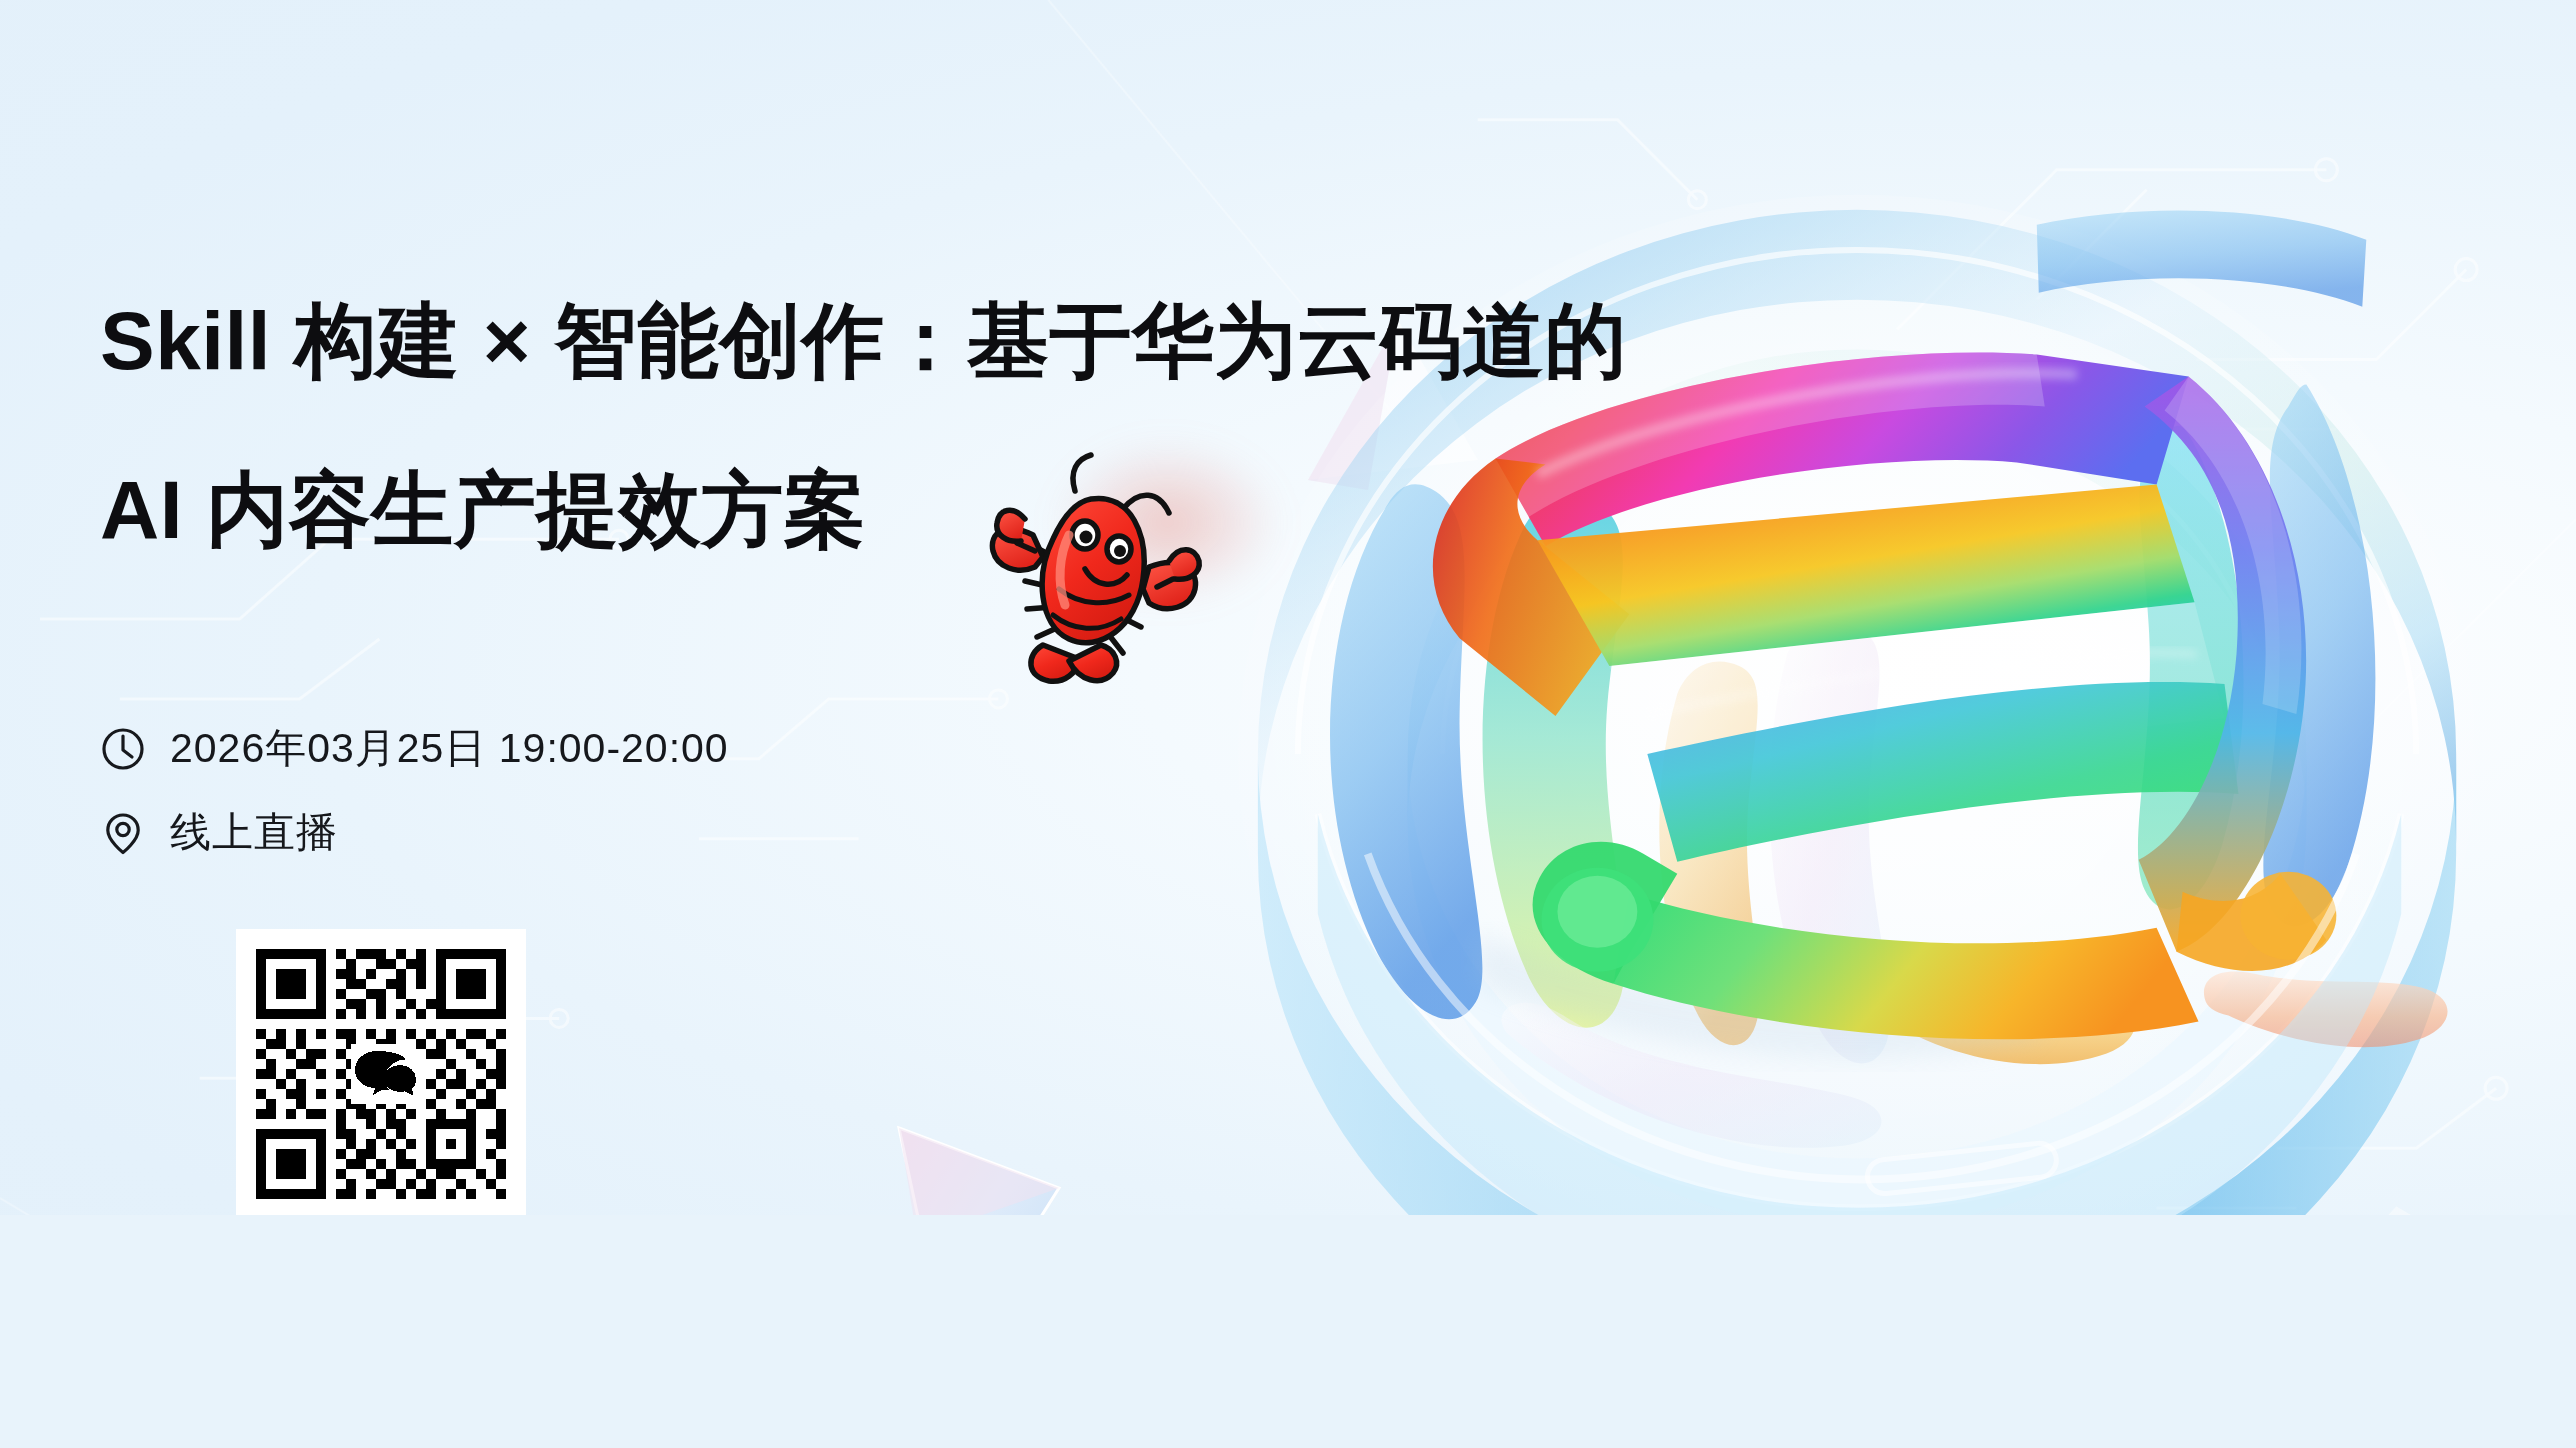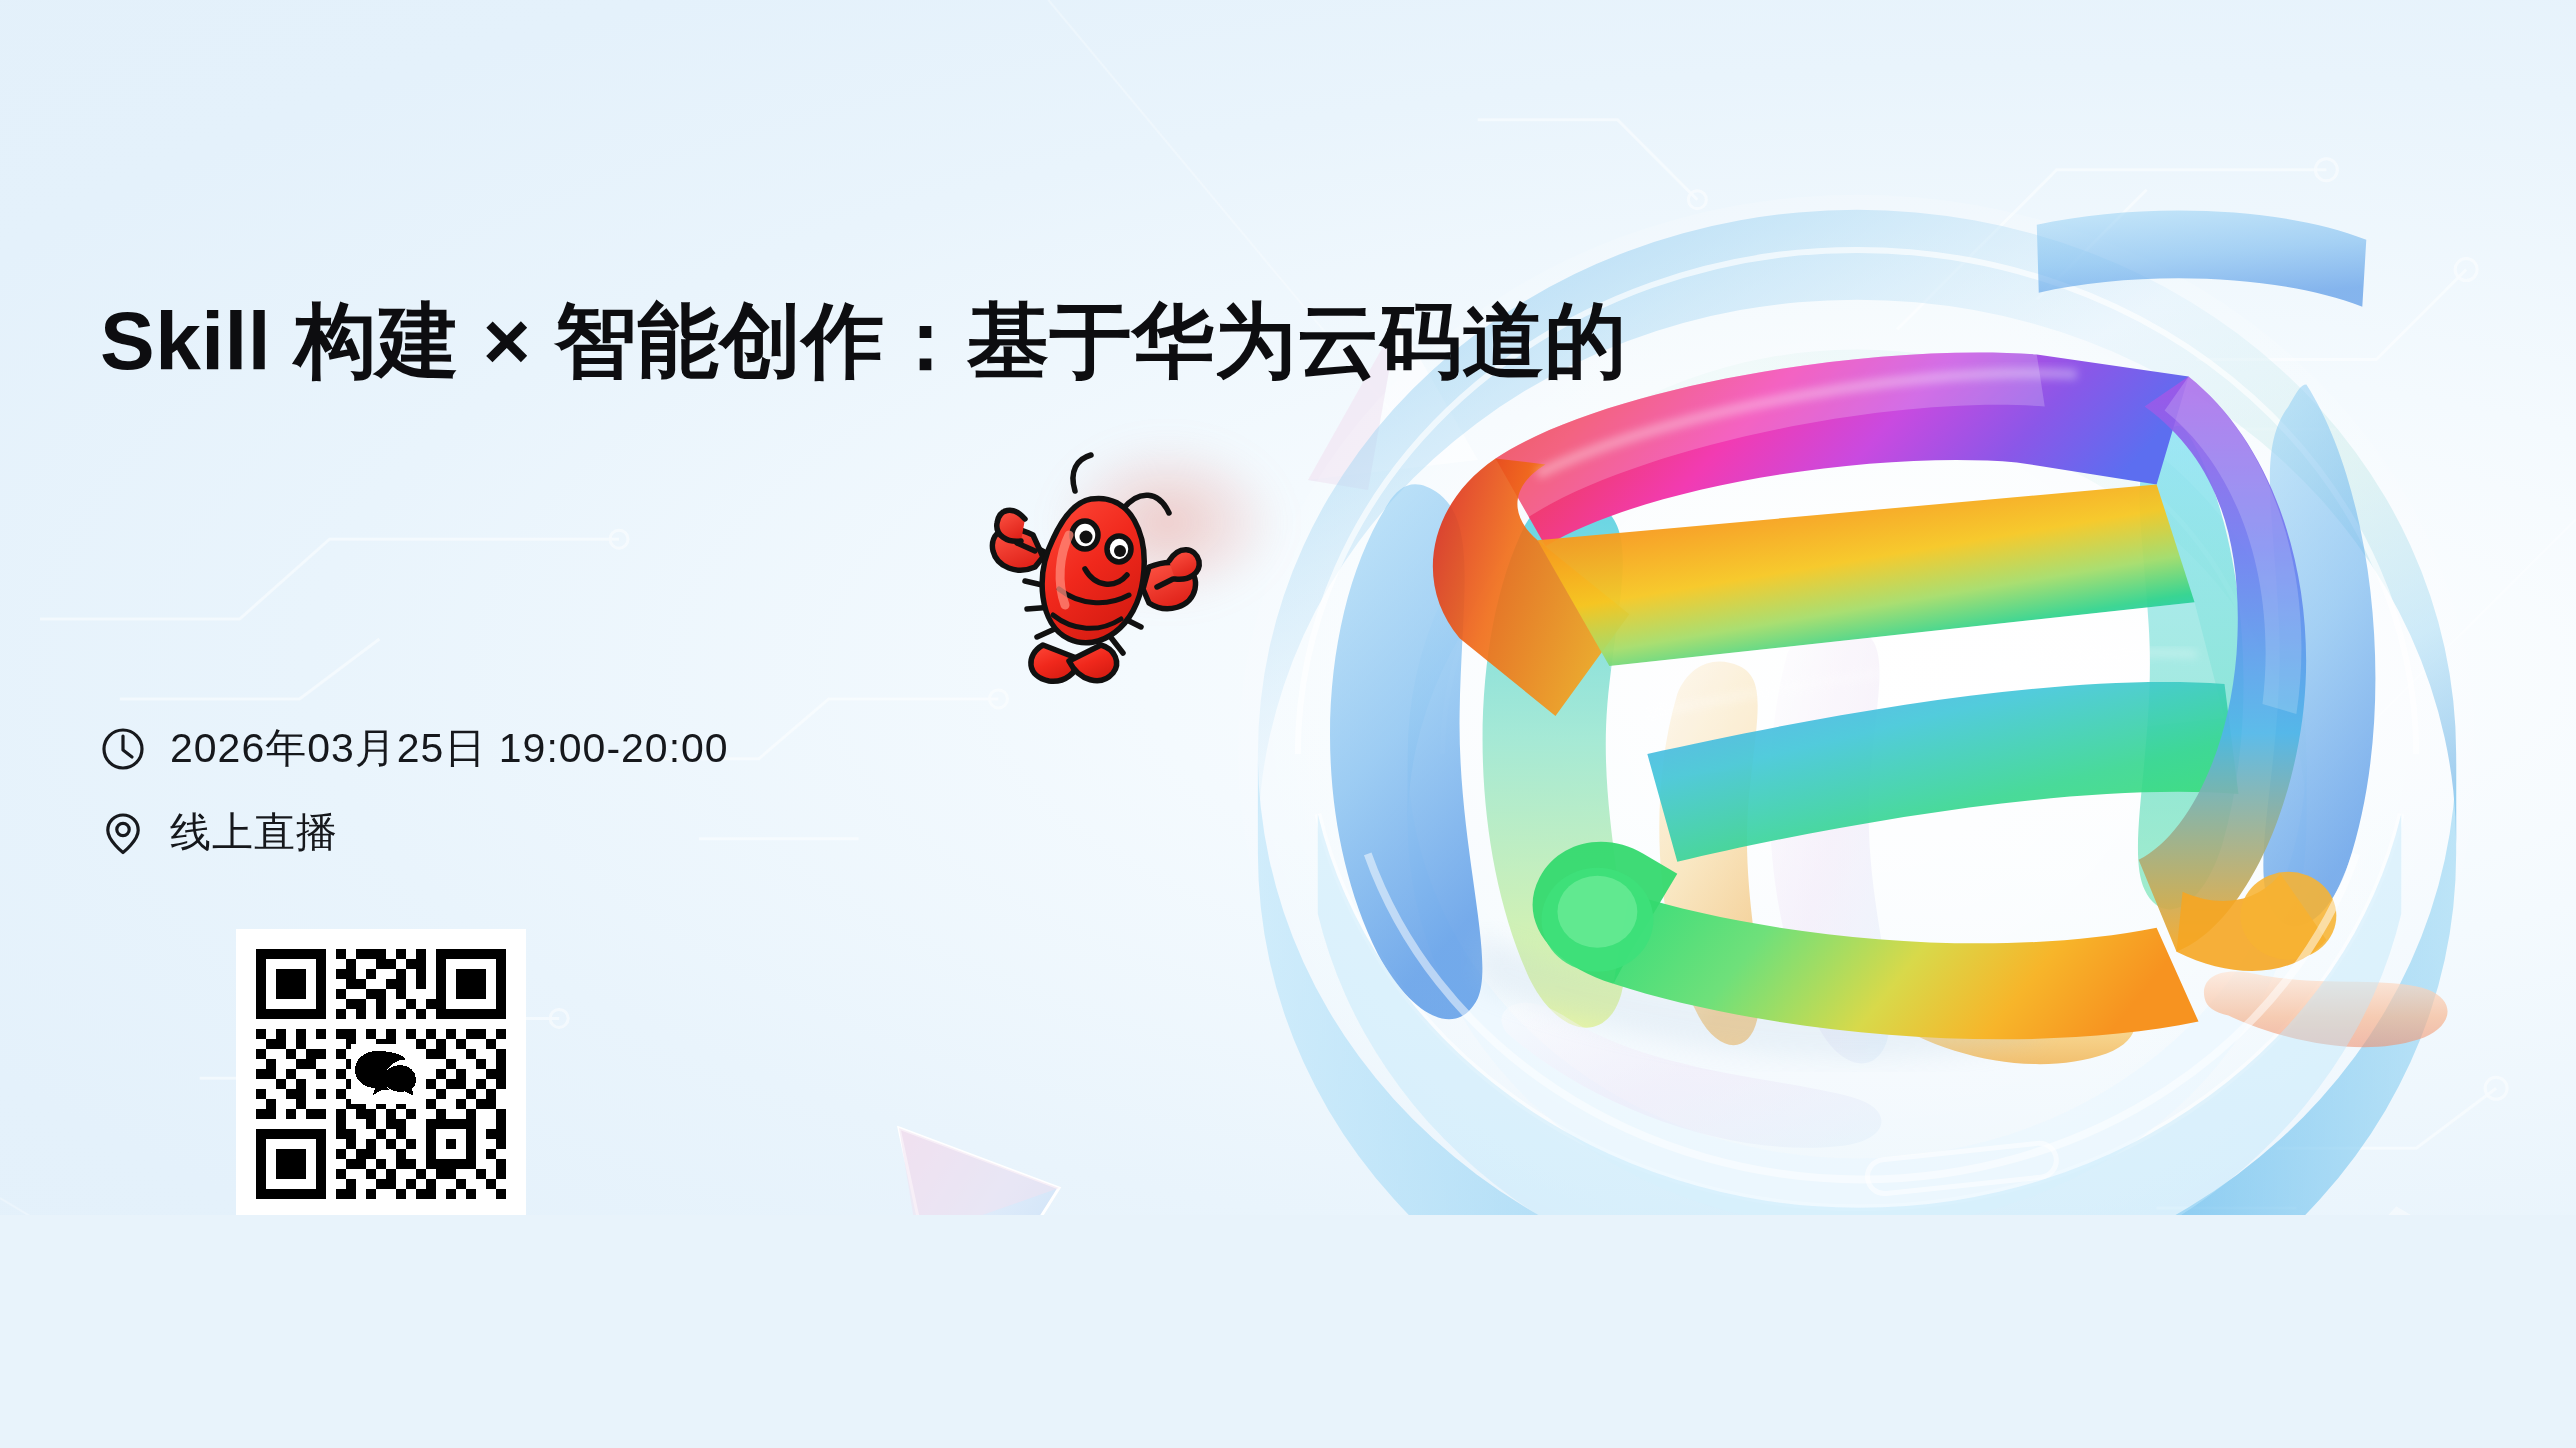--- a/index.html
+++ b/index.html
@@ -312,20 +312,21 @@
         <rect x="690" y="1098" width="190" height="34" rx="17" fill="none" stroke="#ffffff" stroke-width="5" opacity=".55" transform="rotate(-6 785 1115)"></rect>
       </g>
 
       <path d="M860 170 C960 148 1100 150 1190 185 L1186 252 C1098 218 958 216 862 238 Z" fill="url(#petalBlue)" opacity=".62"></path>
     </svg>
   </div>
 
   <div id="copy">
 
     <div id="title-l1" class="title">Skill 构建 × 智能创作：基于华为云码道的</div>
+    <div id="title-l2" class="title">AI 内容生产提效方案</div>
 
     <div id="meta-time" class="meta-row">
       <svg class="meta-ico" viewBox="0 0 46 46">
         <circle cx="23" cy="23" r="19" fill="none" stroke="#17191d" stroke-width="3.2"></circle>
         <path d="M23 10 L23 24 L32 31" fill="none" stroke="#17191d" stroke-width="3.2" stroke-linecap="round" stroke-linejoin="round"></path>
       </svg>
       <span class="meta-txt">2026年03月25日  19:00-20:00</span>
     </div>
 
     <div id="meta-place" class="meta-row">

